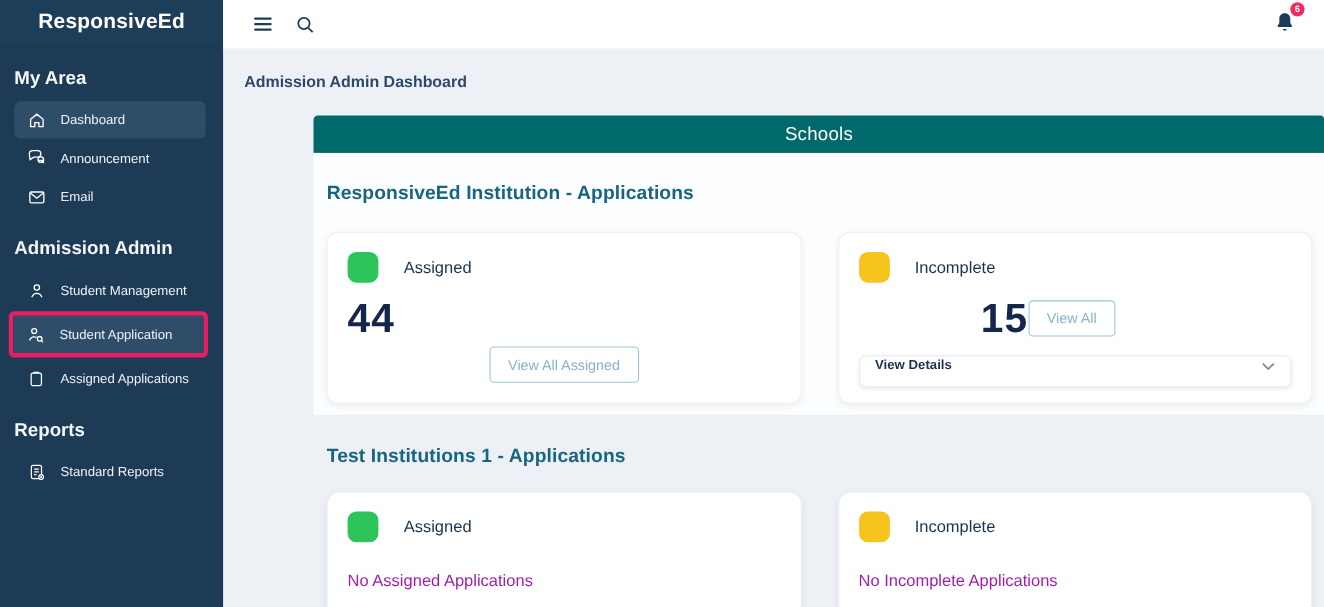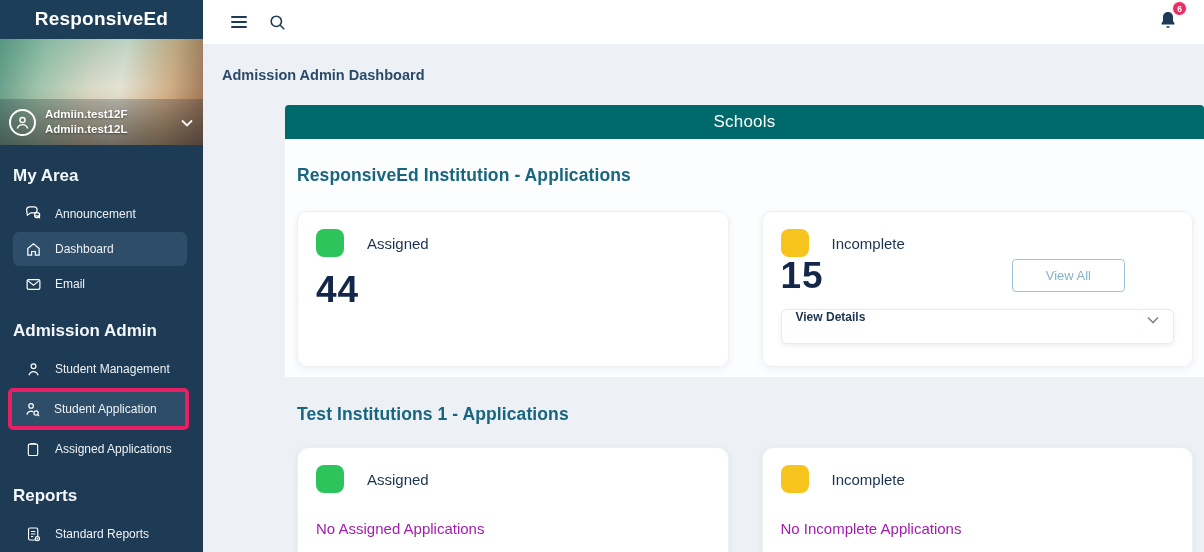--- a/index.html
+++ b/index.html
@@ -86,25 +86,25 @@
     padding:17px 18px 14px; display:flex; flex-direction:column;
   }
   .card.h-156 { height:156px; }
   .card.cut { height:130px; border-radius:12px; }
   .card-head { display:flex; align-items:center; gap:23px; }
   .tile { width:28px; height:28px; border-radius:8px; flex-shrink:0; }
   .tile.green { background:#2dc55b; }
   .tile.yellow { background:#f7c31d; }
   .card-label { font-size:15px; font-weight:500; color:#1b3350; }
   .card-value { font-size:37px; font-weight:600; color:#14264a; letter-spacing:1px; line-height:1; }
-  .value-row { display:flex; align-items:center; justify-content:space-between; padding-right:49px; }
+  .value-row { display:flex; align-items:center; justify-content:center; margin-top:14px; padding-right:49px; }
   .v-only { margin-top:14px; }
   .outline-btn {
     background:#fff; border:1px solid #9fc3d4; border-radius:4px; color:#86b3c9;
-    font-size:13px; font-family:inherit; padding:8px 33px; cursor:pointer;
+    font-size:13px; font-family:inherit; padding:8px 16px; cursor:pointer;
   }
   .btn-center { margin:auto auto 4px; display:block; }
   .details-bar {
     margin-top:15px; height:35px; background:#fff; border:1px solid #e7ebee; border-radius:6px;
     box-shadow:0 2px 5px rgba(0,0,0,.07);
     display:flex; justify-content:space-between; padding:0 14px; cursor:pointer;
   }
   .details-label { font-size:12px; font-weight:bold; color:#1b3350; }
   .section-2 { margin-left:82px; padding:0 11px 0 12px; }
   .section-2 .section-heading { margin-top:27px; }
@@ -112,61 +112,42 @@
   .empty-text { font-size:15px; font-weight:500; color:#a21caf; margin-top:27px; }
 </style>
 </head>
 <body>
 
 <div class="app">
 
   <aside class="sidebar">
     <div class="logo-bar">ResponsiveEd</div>
 
-    <div class="photo">
-      <div class="user-row">
-        <span class="avatar">
-          <svg width="17" height="17" viewBox="0 0 24 24" fill="none" stroke="#fff" stroke-width="2">
-            <circle cx="12" cy="8.5" r="3.6"></circle>
-              <path d="M4.5 20.5c1.6-4 4.4-5.5 7.5-5.5s5.9 1.5 7.5 5.5"></path>
-          </svg>
-        </span>
-        <span class="user-names">
-          <div>Admiin.test12F</div>
-          <div>Admiin.test12L</div>
-        </span>
-        <span class="user-chevron">
-          <svg width="12" height="8" viewBox="0 0 12 8" fill="none" stroke="#fff" stroke-width="1.8">
-              <polyline points="1,1.5 6,6.5 11,1.5"></polyline>
-            </svg>
-        </span>
-      </div>
-    </div>
 
     <nav class="nav">
       <div class="nav-section-title">My Area</div>
+
+      <div class="nav-item active">
+        <span class="ic">
+          <svg width="17" height="17" viewBox="0 0 24 24" fill="none" stroke="#fff" stroke-width="1.7">
+            <path d="M4 10.5 12 4l8 6.5V20h-5.4v-5.2h-5.2V20H4z"></path>
+          </svg>
+        </span>
+        <span>Dashboard</span>
+      </div>
 
       <div class="nav-item">
         <span class="ic">
           <svg width="18" height="18" viewBox="0 0 24 24" fill="none" stroke="#fff" stroke-width="1.6">
             <path d="M3.5 6.5a4 4 0 0 1 4-4h6a4 4 0 0 1 0 8H9l-4.5 3z"></path>
             <path d="M14 14.5h3.5a3 3 0 0 0 0 .1l3 2-1-3.3"></path>
             <circle cx="17.5" cy="13.5" r="3.4"></circle>
           </svg>
         </span>
         <span>Announcement</span>
-      </div>
-
-      <div class="nav-item active">
-        <span class="ic">
-          <svg width="17" height="17" viewBox="0 0 24 24" fill="none" stroke="#fff" stroke-width="1.7">
-            <path d="M4 10.5 12 4l8 6.5V20h-5.4v-5.2h-5.2V20H4z"></path>
-          </svg>
-        </span>
-        <span>Dashboard</span>
       </div>
 
       <div class="nav-item">
         <span class="ic">
           <svg width="17" height="17" viewBox="0 0 24 24" fill="none" stroke="#fff" stroke-width="1.7">
             <rect x="3" y="5" width="18" height="14" rx="2"></rect>
               <polyline points="4,6.5 12,13 20,6.5"></polyline>
           </svg>
         </span>
         <span>Email</span>
@@ -260,20 +241,21 @@
       <div class="panel-1">
         <div class="section-heading">ResponsiveEd Institution - Applications</div>
         <div class="cards-row">
 
           <div class="card h-156">
             <div class="card-head">
               <span class="tile green"></span>
               <span class="card-label">Assigned</span>
             </div>
             <div class="card-value v-only">44</div>
+            <button class="outline-btn btn-center">View All Assigned</button>
           </div>
 
           <div class="card h-156">
             <div class="card-head">
               <span class="tile yellow"></span>
               <span class="card-label">Incomplete</span>
             </div>
             <div class="value-row">
               <span class="card-value">15</span>
               <button class="outline-btn">View All</button>

